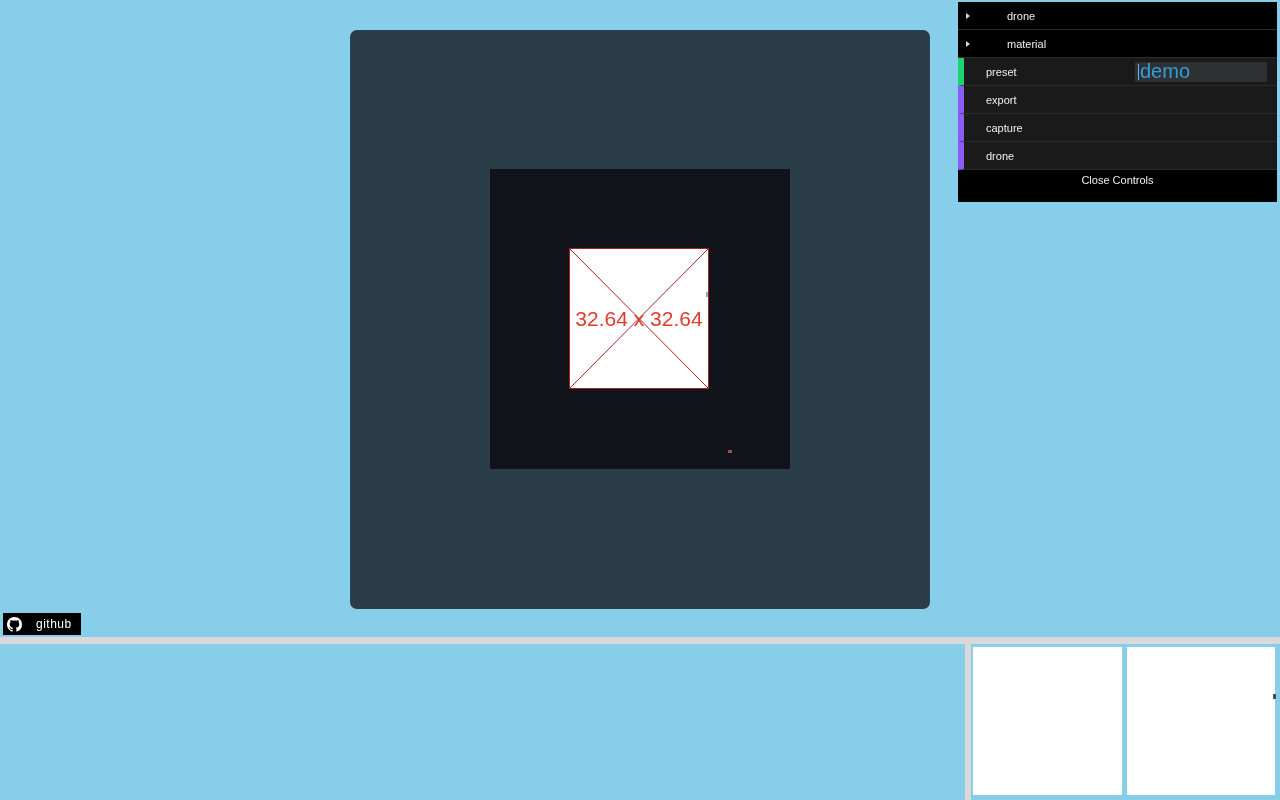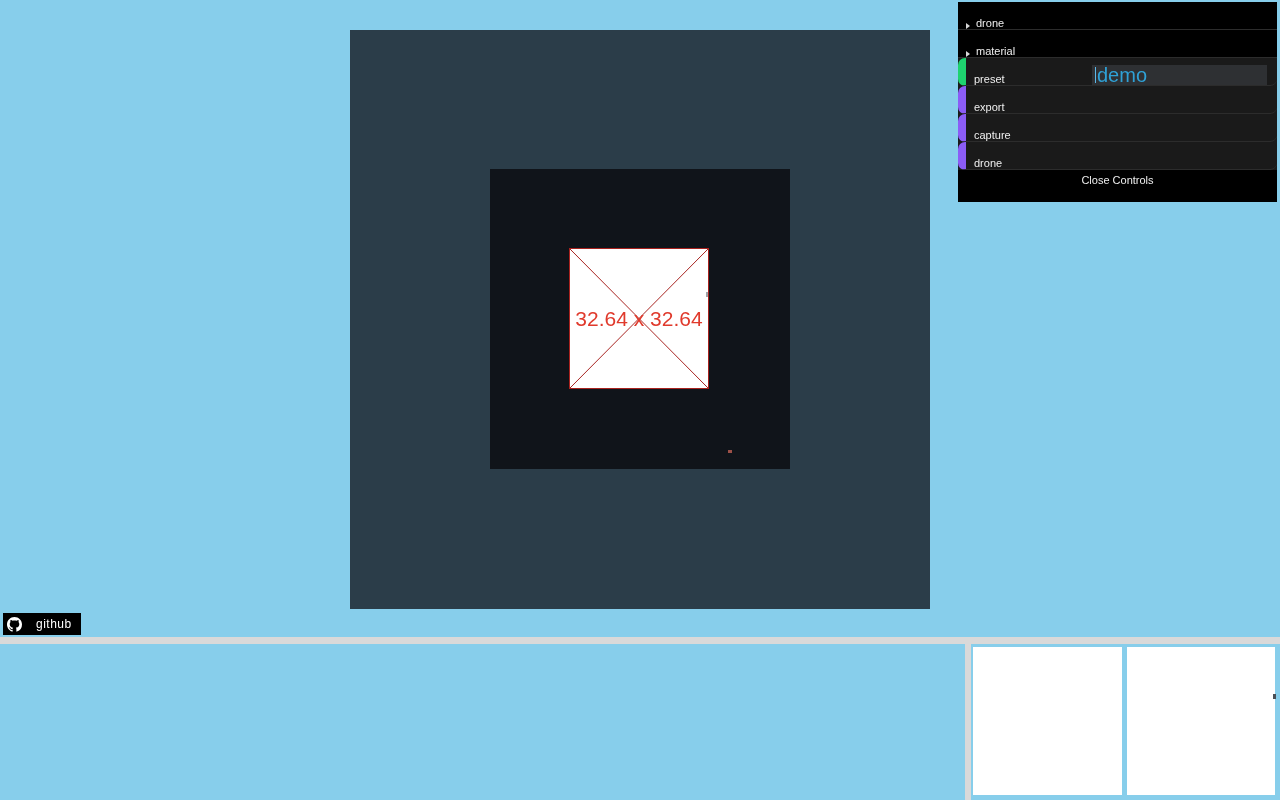--- a/index.html
+++ b/index.html
@@ -7,20 +7,21 @@
   body {
     position:relative; overflow:hidden;
     background:#87CEEB;
     font-family:"Liberation Sans", sans-serif;
   }
 
   
   .viewport {
     position:absolute; left:350px; top:30px; width:580px; height:579px;
     background:#2b3d49;
+    border-radius:7px;
   }
   .render-square {
     position:absolute; left:140px; top:139px; width:300px; height:300px;
     background:#10141a;
   }
   .texture-placeholder {
     position:absolute; left:79px; top:79px; width:140px; height:141px;
     background:#ffffff; border:1px solid #a8221e;
   }
   .texture-placeholder svg { position:absolute; left:0; top:0; width:100%; height:100%; display:block; }
@@ -39,32 +40,32 @@
     background:#8f959b; opacity:.85;
   }
 
   
   .gui {
     position:absolute; left:958px; top:2px; width:319px;
     font-size:11px; color:#eee;
     background:#1a1a1a;
   }
   .gui-row {
-    height:28px; display:flex; align-items:flex-end;
+    height:28px; display:flex; align-items:center;
     border-bottom:1px solid #2c2c2c;
-    background:#1a1a1a; cursor:pointer;
+    background:#1a1a1a; cursor:pointer;gap:31px;
   }
   .gui-row.folder { background:#000; padding-left:8px; }
   .arrow-icon {
     width:0; height:0; margin-right:6px;
     border-left:4px solid #d8d8d8;
     border-top:3px solid transparent;
     border-bottom:3px solid transparent;
   }
-  .gui-row.ctrl { padding-left:8px; border-left:8px solid #8b5cf6;border-radius:7px; }
+  .gui-row.ctrl { padding-left:22px; border-left:6px solid #8b5cf6; }
   .gui-row.preset-row { border-left-color:#1ed36f; cursor:default; }
   .prop-name { width:118px; flex:none; }
   .preset-input-box {
     flex:1 1 auto; margin-right:10px; height:20px;
     background:#2e3033; position:relative;
     display:flex; align-items:center;
   }
   .preset-input-box input {
     width:100%; height:100%; border:0; outline:none;
     background:transparent; color:#2FA1D6;

